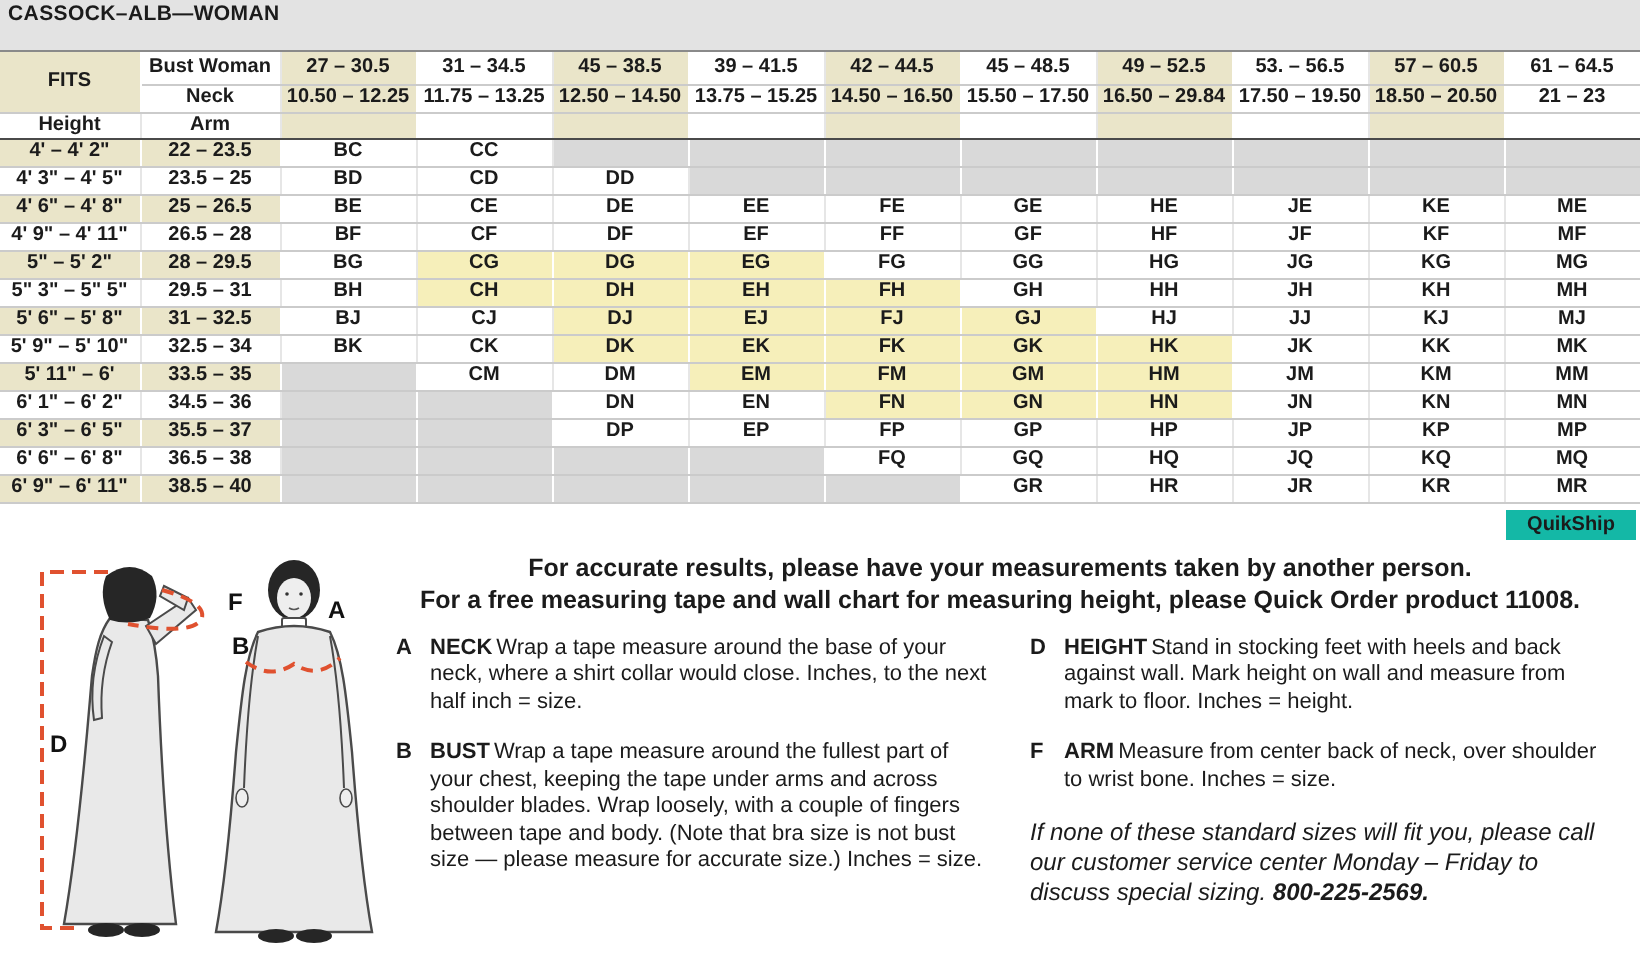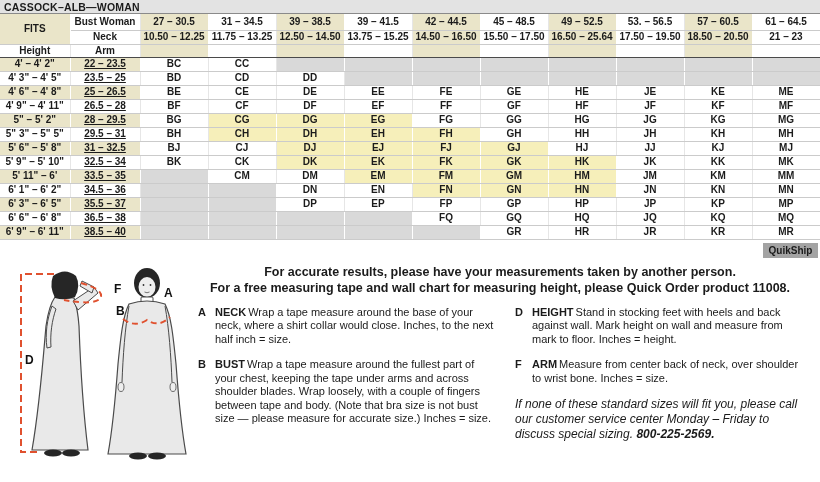--- a/index.html
+++ b/index.html
@@ -6,21 +6,21 @@
   html, body { width: 820px; height: 482px; overflow: hidden; }
   body {
     font-family: "Liberation Sans", "DejaVu Sans", sans-serif;
     color: #1b1b1b;
     background: #fff;
   }
   .sheet { position: relative; width: 820px; height: 482px; background: #fff; }
 
   
   .title-bar {
-    height: 14px; line-height: 14px;
+    height: 26px; line-height: 14px;
     background: #e3e3e3;
     border-bottom: 1px solid #8a8a8a;
     font-size: 10.5px; font-weight: bold;
     padding-left: 4px; letter-spacing: .2px;
   }
 
   
   table.size-table { width: 820px; border-collapse: collapse; table-layout: fixed; padding-left: 24px; }
   table.size-table td {
     font-size: 10px; font-weight: bold; text-align: center;
@@ -38,26 +38,26 @@
   .rb { background: #eae5c9; }      
   .rw { background: #ffffff; }
   .av { background: #ffffff; }      
   .qs { background: #f6efba; }      
   .na { background: #d9d9d9; }      
   td.fits { background: #eae5c9; text-align: center; }
   td.rlab { text-align: right; padding-right: 5px; background: #fff; }
   td.hlab { text-align: left;  padding-left: 4px;  background: #fff; }
   td.alab { text-align: center; background: #fff; }
   td.hc   { text-align: left; padding-left: 4px; }
-  td.ac   { text-align: center; text-decoration: underline; }
+  td.ac   { text-align: center; }
 
   .qs-row { position: relative; height: 18px; }
   .qs-box {
-    position: absolute; right: 2px; top: 3px; width: 55px; height: 15px;
-    background: #a3a3a3; font-size: 10px; font-weight: bold;
+    position: absolute; right: 2px; top: 3px; width: 65px; height: 15px;
+    background: #14b8a6; font-size: 10px; font-weight: bold;
     text-align: center; line-height: 15px;
   }
 
   
   .bottom { position: relative; height: 212px; }
   .fig { position: absolute; left: 4px; top: 0; width: 192px; height: 202px; }
   .content { margin-left: 198px; padding-right: 18px; }
   .intro { margin-top: 6px; text-align: center; font-size: 12.5px; font-weight: bold; line-height: 16px; }
   .cols { display: flex; margin-top: 10px; gap: 18px; }
   .col-left { width: 299px; flex: none; }
@@ -81,38 +81,38 @@
       <col style="width:70px">
         <col style="width:70px">
       <col span="10" style="width:68px">
     </colgroup>
     <thead>
       <tr id="bust-row">
         <td class="fits" rowspan="2">FITS</td>
         <td class="rlab">Bust Woman</td>
       <td class="cb">27 – 30.5</td>
           <td class="cw">31 – 34.5</td>
-          <td class="cb">39 – 38.5</td>
+          <td class="cb">45 – 38.5</td>
           <td class="cw">39 – 41.5</td>
           <td class="cb">42 – 44.5</td>
           <td class="cw">45 – 48.5</td>
           <td class="cb">49 – 52.5</td>
           <td class="cw">53. – 56.5</td>
           <td class="cb">57 – 60.5</td>
           <td class="cw">61 – 64.5</td>
         </tr>
       <tr id="neck-row">
         <td class="rlab">Neck</td>
       <td class="cb">10.50 – 12.25</td>
           <td class="cw">11.75 – 13.25</td>
           <td class="cb">12.50 – 14.50</td>
           <td class="cw">13.75 – 15.25</td>
           <td class="cb">14.50 – 16.50</td>
           <td class="cw">15.50 – 17.50</td>
-          <td class="cb">16.50 – 25.64</td>
+          <td class="cb">16.50 – 29.84</td>
           <td class="cw">17.50 – 19.50</td>
           <td class="cb">18.50 – 20.50</td>
           <td class="cw">21 – 23</td>
         </tr>
       <tr id="label-row">
         <td class="hlab">Height</td>
         <td class="alab">Arm</td>
       <td class="cb"></td>
           <td class="cw"></td>
           <td class="cb"></td>

